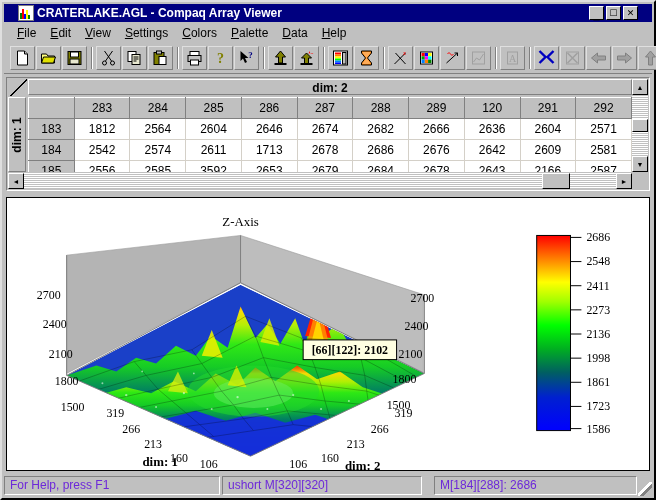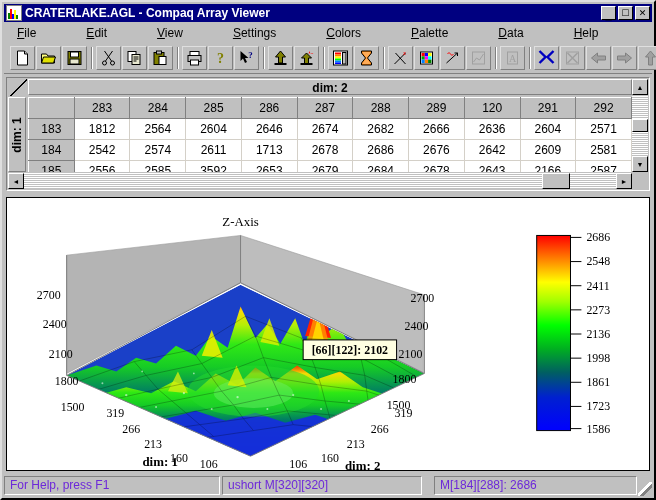--- a/index.html
+++ b/index.html
@@ -13,21 +13,21 @@
     position:relative;width:656px;height:500px;
     background:#c0c0c0;
     border:2px solid;
     border-color:#dfdfdf #000 #000 #dfdfdf;
     box-sizing:border-box;
   }
   
   .titlebar{
     position:absolute;left:2px;top:2px;right:2px;height:18px;
     background:#000080;display:flex;align-items:center;
-    padding:0 2px;box-sizing:border-box;
+    padding:0 14px;box-sizing:border-box;
   }
   .title-icon{
     width:14px;height:14px;margin-right:3px;flex:0 0 auto;
     background:#fff;position:relative;overflow:hidden;border:1px solid #808080;
   }
   .title-icon i{position:absolute;bottom:1px;width:2px;display:block;}
   .title-text{
     color:#fff;font-weight:bold;font-size:12px;white-space:nowrap;
     flex:1 1 auto;overflow:hidden;letter-spacing:0px;
   }
@@ -40,21 +40,21 @@
   .wbtn span{
     position:absolute;left:0;right:0;top:0;bottom:0;
     font-size:9px;line-height:12px;text-align:center;color:#000;
     font-family:"Liberation Sans",sans-serif;
   }
   .wbtn.min span{line-height:16px;font-size:11px;font-weight:bold;}
   
   .menubar{
     position:absolute;left:2px;top:21px;right:2px;height:19px;
     background:#c0c0c0;display:flex;align-items:center;
-    padding-left:6px;box-sizing:border-box;gap:36px;
+    padding-left:6px;box-sizing:border-box;
   }
   .menu-item{
     font-size:12px;color:#000;padding:2px 7px;cursor:default;white-space:nowrap;
   }
   .menu-item u{text-decoration:underline;}
   
   .toolbar{
     position:absolute;left:2px;top:40px;right:2px;height:32px;
     background:#c0c0c0;display:flex;align-items:center;
     padding-left:6px;box-sizing:border-box;

